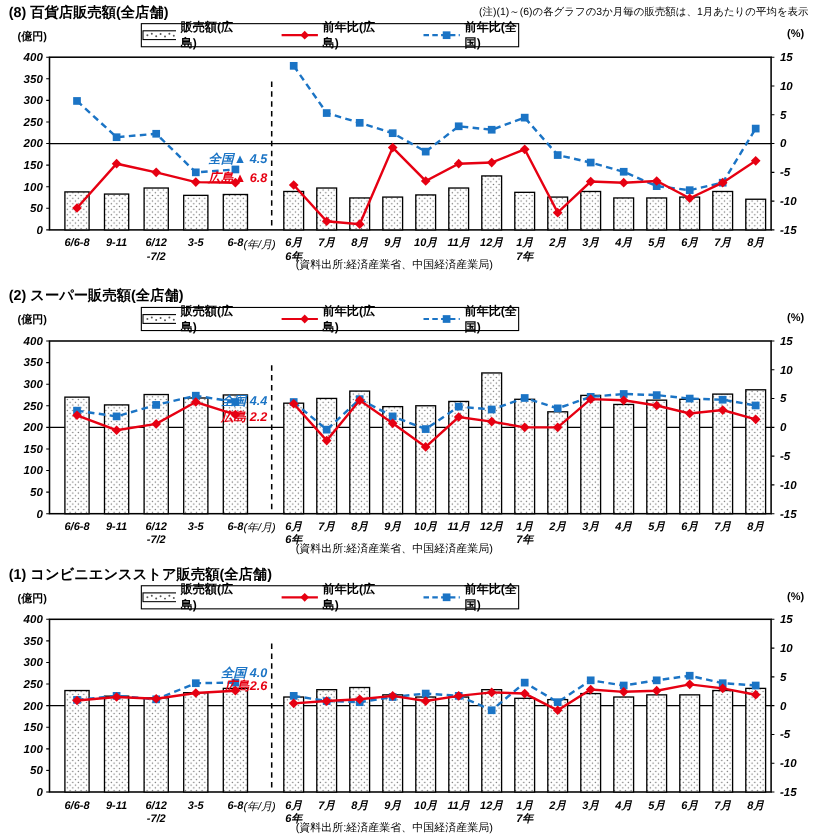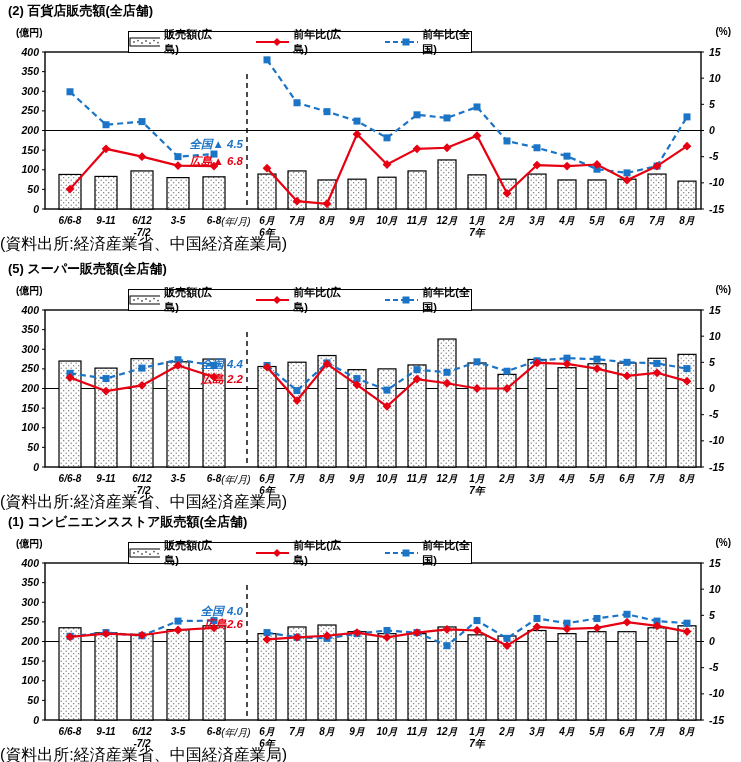--- a/index.html
+++ b/index.html
@@ -5,33 +5,34 @@
   html,body{margin:0;padding:0;background:#fff;}
   body{width:741px;height:762px;position:relative;overflow:hidden;
        font-family:"Liberation Sans","DejaVu Sans",sans-serif;color:#000;}
   .chart-block{position:absolute;left:0;width:741px;}
   .chart-head{position:relative;height:17px;}
   .chart-title{margin:0;padding:0 0 0 8px;font-size:13px;font-weight:bold;letter-spacing:0;}
   .chart-note{position:absolute;right:6px;top:3px;font-size:9.5px;}
   .legend-row{position:relative;height:24px;margin-top:1px;}
   .unit-left{position:absolute;left:16px;top:6px;font-size:10px;font-weight:bold;text-align:center;}
   .unit-right{position:absolute;right:10px;top:6px;font-size:10px;font-weight:bold;}
-  .legend-box{position:absolute;left:128px;top:11px;width:342px;height:20px;border:1px solid #000;
+  .legend-box{position:absolute;left:128px;top:1px;width:342px;height:20px;border:1px solid #000;
               background:#fff;display:flex;align-items:center;justify-content:center;gap:42px;}
   .legend-item{display:flex;align-items:center;gap:4px;font-size:11px;font-weight:bold;}
   .plot{height:196px;font-style:italic;}
   .plot svg{display:block;}
-  .source-line{text-align:left;font-size:16px;padding-right:24px;margin-top:-6px;}
+  .source-line{text-align:center;font-size:10px;padding-right:24px;margin-top:-6px;}
 </style>
 </head>
 <body>
 
 <section class="chart-block" style="top:2px">
   <div class="chart-head">
-    <h2 class="chart-title">(2) 百貨店販売額(全店舗)</h2>
+    <h2 class="chart-title">(8) 百貨店販売額(全店舗)</h2>
+    <div class="chart-note">(注)(1)～(6)の各グラフの3か月毎の販売額は、1月あたりの平均を表示</div>
   </div>
   <div class="legend-row">
     <span class="unit-left">(億円)</span>
     <div class="legend-box">
       <span class="legend-item">
         <svg width="40" height="10">
             <rect x="1" y="1" width="37" height="8" fill="#ffffff" stroke="#000"></rect>
             <g fill="#555">
               <circle cx="5" cy="5" r="0.9"></circle>
               <circle cx="9" cy="3.6" r="0.9"></circle>
@@ -202,21 +203,21 @@
         <text x="687" y="180" text-anchor="middle" font-size="10" font-weight="bold">8月</text>
         <text x="267" y="192" text-anchor="middle" font-size="10" font-weight="bold">6年</text>
         <text x="477" y="192" text-anchor="middle" font-size="10" font-weight="bold">7年</text>
       </svg>
     </div>
   <div class="source-line">(資料出所:経済産業省、中国経済産業局)</div>
 </section>
 
 <section class="chart-block" style="top:260px">
   <div class="chart-head">
-    <h2 class="chart-title">(5) スーパー販売額(全店舗)</h2>
+    <h2 class="chart-title">(2) スーパー販売額(全店舗)</h2>
   </div>
   <div class="legend-row">
     <span class="unit-left">(億円)</span>
     <div class="legend-box">
       <span class="legend-item">
         <svg width="40" height="10">
             <rect x="1" y="1" width="37" height="8" fill="#ffffff" stroke="#000"></rect>
             <g fill="#555">
               <circle cx="5" cy="5" r="0.9"></circle>
               <circle cx="9" cy="3.6" r="0.9"></circle>

